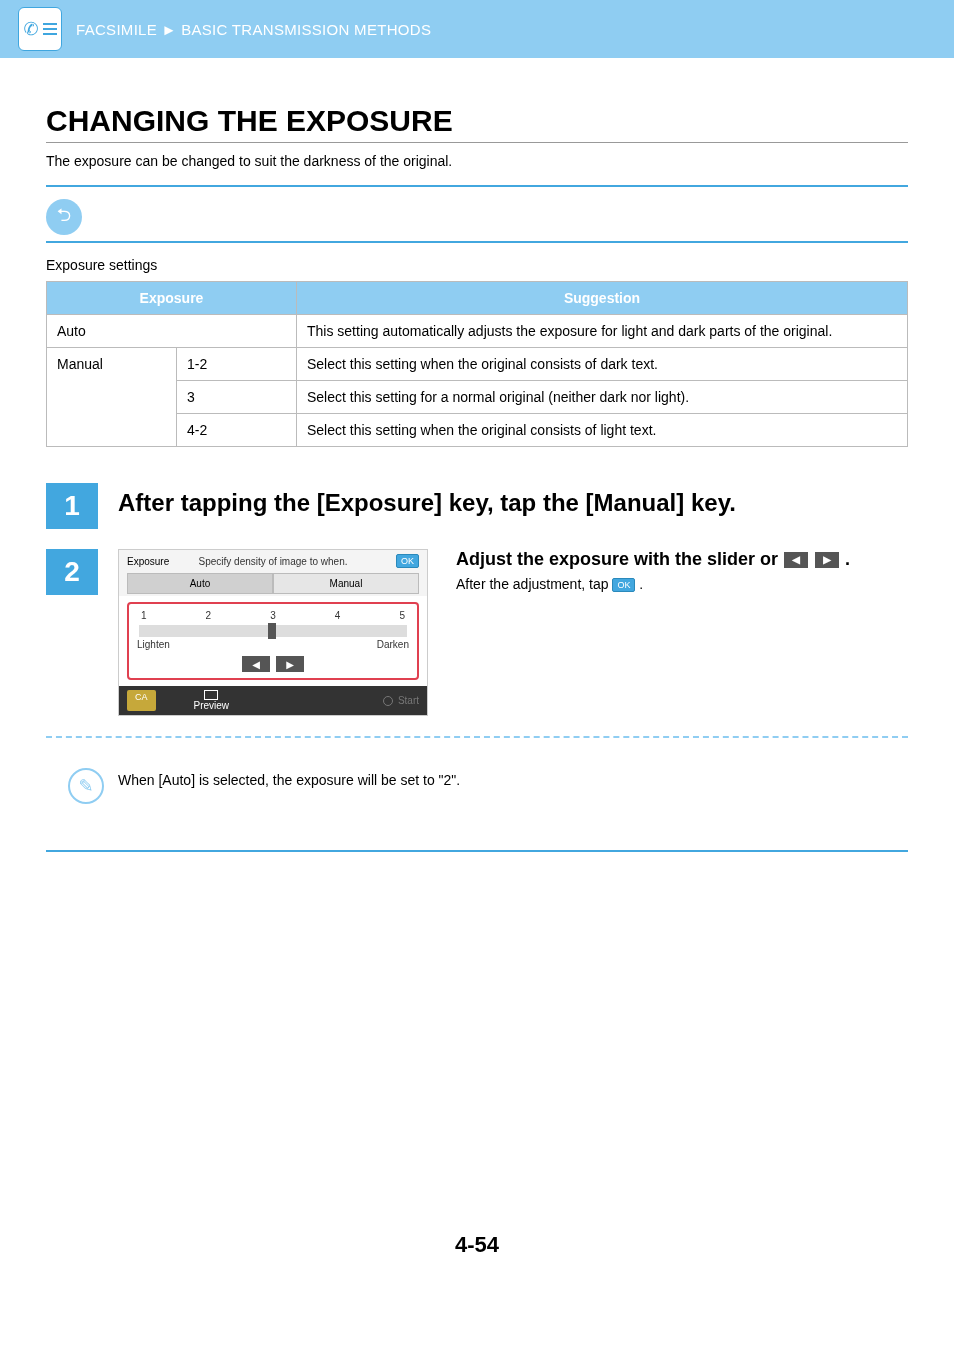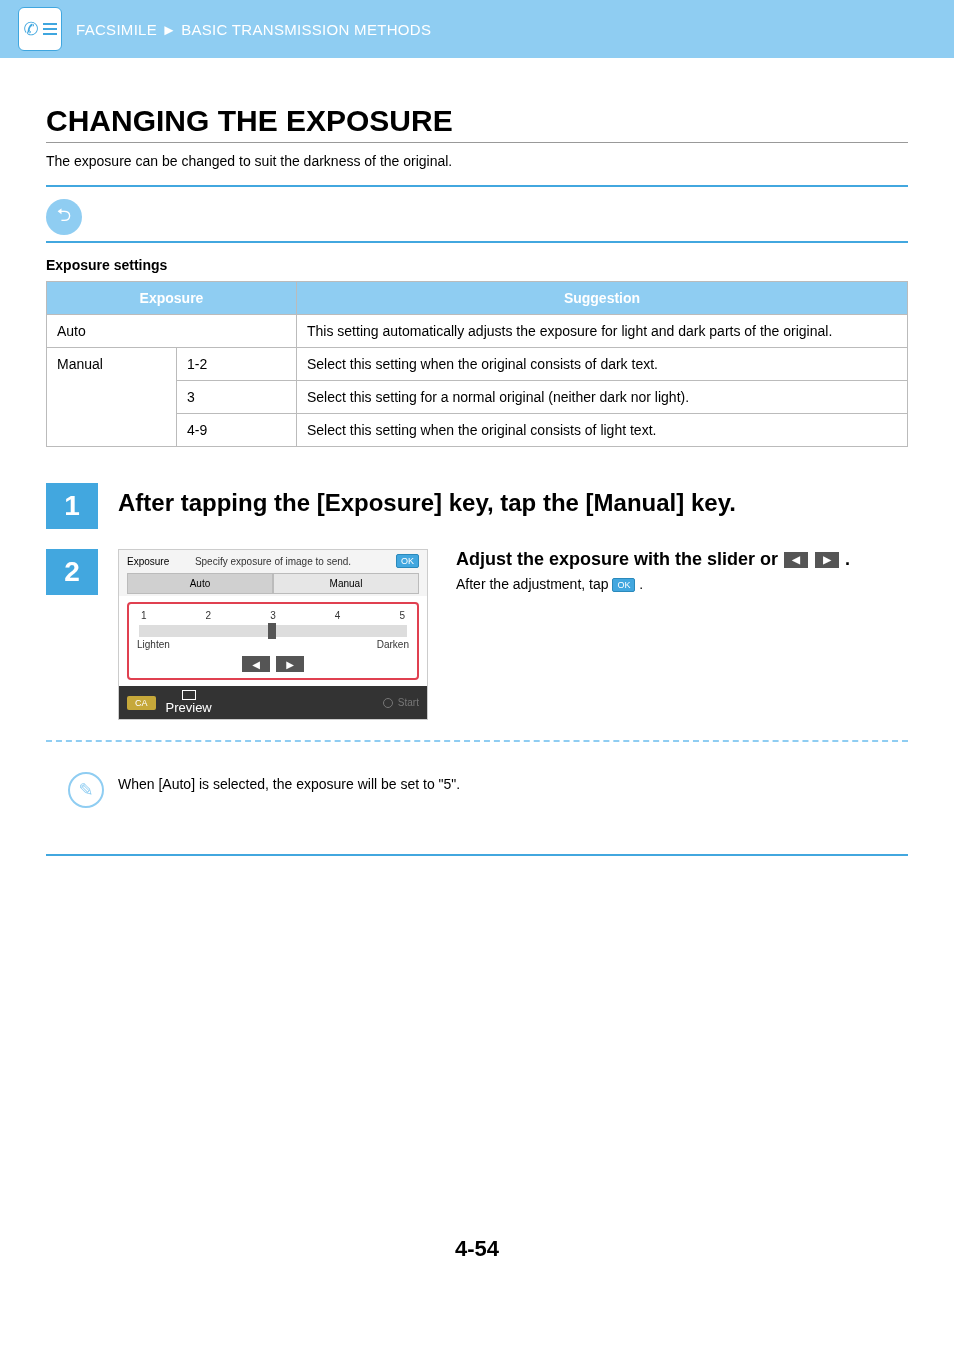--- a/index.html
+++ b/index.html
@@ -54,21 +54,21 @@
     margin-bottom: 14px;
   }
   .info-icon {
     width: 36px; height:36px; flex: 0 0 36px;
     border-radius: 50%;
     background:#8fcdf2;
     margin: 6px 14px 0 0;
     display:flex; align-items:center; justify-content:center;
     color:#fff; font-size:18px;
   }
-  .subhead { font-weight:bold; margin: 4px 0 8px 0; }
+  .subhead { font-weight:normal; margin: 4px 0 8px 0; }
   table.exposure {
     width: 100%;
     border-collapse: collapse;
     font-size: 14px;
   }
   table.exposure th {
     background:#8fcdf2;
     color:#fff;
     font-weight:bold;
     padding:8px 10px;
@@ -139,30 +139,30 @@
   }
   .ds-ll { display:flex; justify-content:space-between; font-size:10px; color:#333; margin-top:2px;gap:48px;}
   .ds-arrows { display:flex; justify-content:center; gap:6px; margin-top:6px;}
   .ds-arrow {
     width:28px; height:16px; background:#555;
     display:flex; align-items:center; justify-content:center;
     color:#fff; font-size:10px;
   }
   .ds-bottom {
     background:#333; color:#ccc;
-    display:flex; align-items:center;
+    display:flex; 
     padding:4px 8px;
     font-size:10px;
   }
   .ds-ca {
     background:#c6a83a; color:#fff;
     padding:2px 8px; border-radius:2px;
     margin-right:10px; font-size:9px;
   }
-  .ds-preview { display:flex; flex-direction:column; align-items:center; color:#fff; font-size:13px; margin-right:auto;}
+  .ds-preview { display:flex; flex-direction:column; align-items:center; color:#fff; font-size:10px; margin-right:auto;margin-left:28px;}
   .ds-prev-icon{ width:14px; height:10px; border:1px solid #fff;}
   .ds-start { margin-left:auto; color:#777; font-size:10px; display:flex; align-items:center; gap:5px;}
   .ds-start-dot{ width:10px; height:10px; border:1px solid #777; border-radius:50%;}
   .step2-text { flex:1; }
   .step2-title { font-size:18px; font-weight:bold; }
   .mini-arrow {
     width:24px; height:16px; display:inline-block; vertical-align:middle;
     background:#555; color:#fff;
     text-align:center; line-height:16px; font-size:10px;
     margin:0 1px;
@@ -242,21 +242,21 @@
       <tr>
         <td rowspan="3" style="width:130px">Manual</td>
         <td style="width:120px">1-2</td>
         <td>Select this setting when the original consists of dark text.</td>
       </tr>
       <tr>
         <td>3</td>
         <td>Select this setting for a normal original (neither dark nor light).</td>
       </tr>
       <tr>
-        <td>4-9</td>
+        <td>4-2</td>
         <td>Select this setting when the original consists of light text.</td>
       </tr>
     </tbody>
   </table>
 
   <div class="steps">
 
     <div class="step">
       <div class="step-head">
         <div class="step-num">1</div>
@@ -264,21 +264,21 @@
       </div>
     </div>
 
     <div class="step">
       <div class="step-head">
         <div class="step-num">2</div>
         <div class="step2-body">
           <div class="device-screen">
             <div class="ds-top">
               <div style="position:absolute; left:8px; top:6px; font-size:10px;">Exposure</div>
-              <div class="ds-hint">Specify exposure of image to send.</div>
+              <div class="ds-hint">Specify density of image to when.</div>
               <div class="ds-ok">OK</div>
               <div class="ds-tabs">
                 <div class="ds-tab left">Auto</div>
                 <div class="ds-tab">Manual</div>
               </div>
             </div>
             <div class="ds-main">
               <div class="ds-scale">
                 <span>1</span>
                 <span>2</span>
@@ -325,18 +325,18 @@
         </div>
       </div>
     </div>
 
   </div>
 
   <hr class="dashed-sep">
 
   <div class="note-block">
     <div class="note-icon">✎</div>
-    <div style="padding-top:10px;">When [Auto] is selected, the exposure will be set to "5".</div>
+    <div style="padding-top:10px;">When [Auto] is selected, the exposure will be set to "2".</div>
   </div>
 
   <div class="page-num">4-54</div>
 
 </div>
 
 </body></html>

